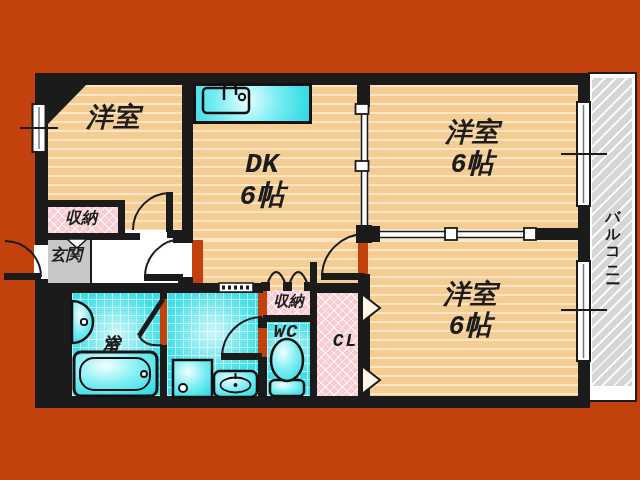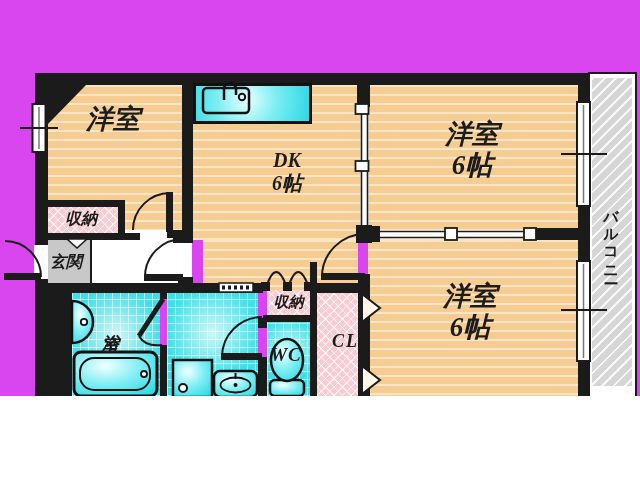--- a/index.html
+++ b/index.html
@@ -1,17 +1,17 @@
 <!DOCTYPE html>
 <html><head>
 <meta charset="utf-8">
 <style>
   html,body{margin:0;padding:0;background:#ffffff;}
-  #stage{position:relative;width:640px;height:396px;background:#d946ef;overflow:hidden;
-         font-family:Liberation Serif, serif;}
+  #stage{position:relative;width:640px;height:480px;background:#c2410c;overflow:hidden;
+         font-family:Liberation Mono, monospace;}
   .abs{position:absolute;}
   .wall{position:absolute;background:#1b1b1b;}
   .floor-room{position:absolute;background-color:#f5cd92;
     background-image:repeating-linear-gradient(180deg,rgba(255,255,255,.48) 0 2px,transparent 2px 9px);}
   .floor-wet{position:absolute;background-color:#3edfe8;
     background-image:
       radial-gradient(circle at 50% 40%,rgba(255,255,255,.75),rgba(255,255,255,0) 60%),
       repeating-linear-gradient(0deg,rgba(255,255,255,.55) 0 1px,transparent 1px 8px),
       repeating-linear-gradient(90deg,rgba(255,255,255,.55) 0 1px,transparent 1px 8px);}
   .floor-pink{position:absolute;background-color:#f8ccd2;
@@ -207,34 +207,34 @@
 
     <g>
       <rect x="270" y="380" width="34" height="16" rx="5" fill="url(#aq)" stroke="#111" stroke-width="2.5"></rect>
       <ellipse cx="287" cy="360" rx="16" ry="21" fill="url(#aq)" stroke="#111" stroke-width="2.5"></ellipse>
     </g>
   </svg>
 
   <div class="lbl" style="left:43px;top:104px;width:140px;font-size:27px;">
     <div>洋室</div>
   </div>
-  <div class="lbl" style="left:217px;top:149px;width:140px;font-size:20px;">
+  <div class="lbl" style="left:192px;top:149px;width:140px;font-size:28px;">
     <div>DK</div>
     <div>6帖</div>
   </div>
   <div class="lbl" style="left:402px;top:119px;width:140px;font-size:27px;">
     <div>洋室</div>
     <div>6帖</div>
   </div>
   <div class="lbl" style="left:400px;top:281px;width:140px;font-size:27px;">
     <div>洋室</div>
     <div>6帖</div>
   </div>
 
   <div class="lbl" style="left:45px;top:210px;width:72px;font-size:16px;">収納</div>
-  <div class="lbl" style="left:44px;top:253px;width:44px;font-size:16px;">玄関</div>
+  <div class="lbl" style="left:44px;top:247px;width:44px;font-size:16px;">玄関</div>
   <div class="lbl-v" style="left:99px;top:298px;height:48px;font-size:17px;font-style:italic;">浴室</div>
-  <div class="lbl" style="left:265px;top:322px;width:42px;font-size:19px;letter-spacing:1px;margin-top:22px;">WC</div>
+  <div class="lbl" style="left:265px;top:322px;width:42px;font-size:19px;letter-spacing:1px;">WC</div>
   <div class="lbl" style="left:266px;top:294px;width:45px;font-size:15px;">収納</div>
   <div class="lbl" style="left:324px;top:331px;width:43px;font-size:18px;letter-spacing:2px;">CL</div>
   <div class="lbl-v" style="left:601px;top:168px;height:140px;font-size:15px;">バルコニー</div>
 
 </div>
 
 </body></html>

